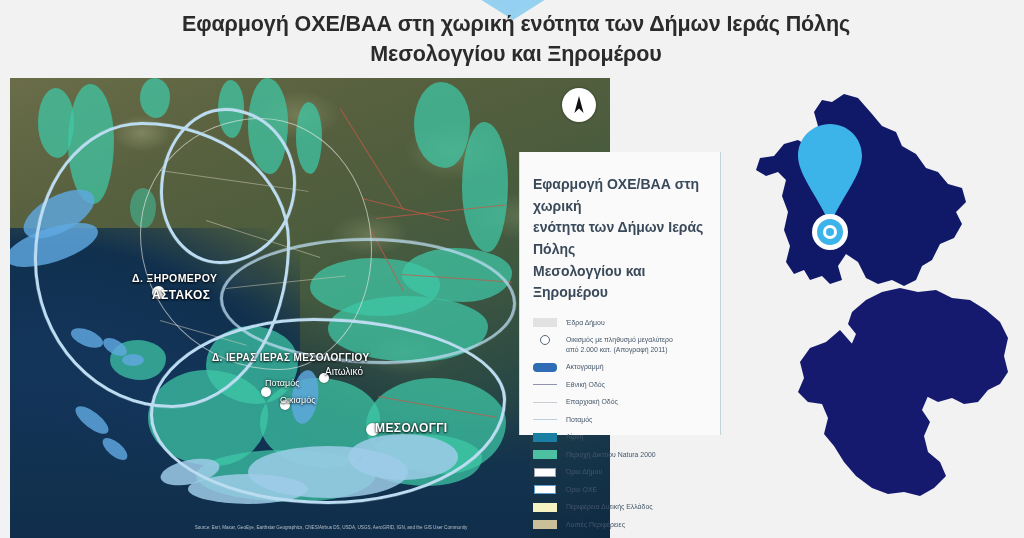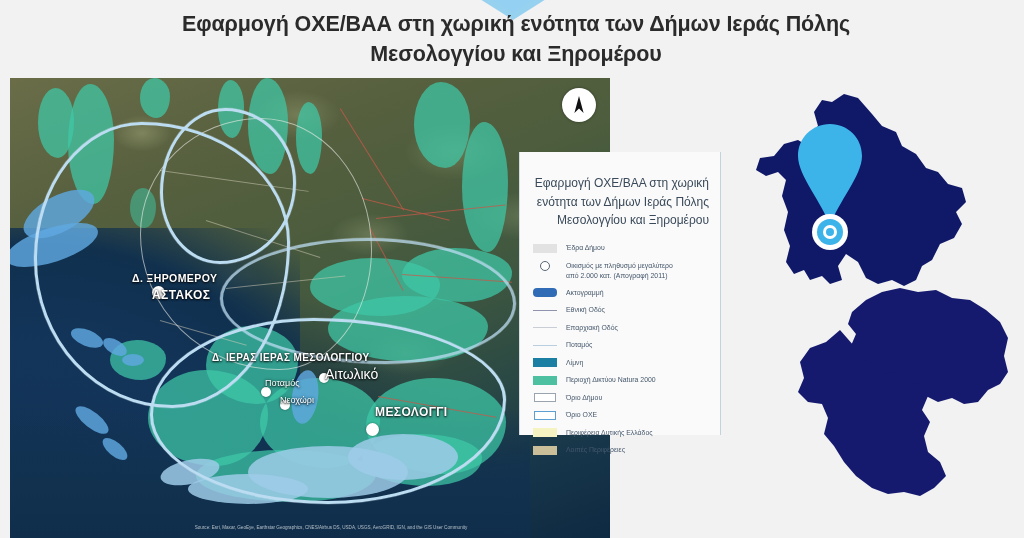--- a/index.html
+++ b/index.html
@@ -109,22 +109,22 @@
   }
 
   
   .legend{
     position:absolute;left:519px;top:152px;width:202px;height:283px;
     background:#fafafa;
     border-left:1px solid #d6dde2;border-right:1px solid #c3d3dc;
     box-sizing:border-box;padding:22px 9px 8px 11px;
   }
   .legend .ltitle{
-    font-size:12px;font-weight:normal;color:#3a4a5a;line-height:1.55;
-    text-align:right;margin:0 2px 13px 2px;white-space:pre-line;
+    font-size:14px;font-weight:bold;color:#3a4a5a;line-height:1.55;
+    text-align:left;margin:0 2px 13px 2px;white-space:pre-line;
   }
   .lrow{display:flex;align-items:flex-start;margin-bottom:6.5px;}
   .lsym{width:28px;min-width:28px;height:11px;margin-right:7px;display:flex;align-items:center;justify-content:center;}
   .ltext{font-size:6.9px;color:#44566a;line-height:1.45;padding-top:.5px;white-space:pre-line;}
   .sw{width:24px;height:9px;display:block;}
   .swline{width:24px;height:0;border-top-width:1.4px;border-top-style:solid;display:block;}
   .swcirc{width:8px;height:8px;border-radius:50%;border:1.1px solid #55677a;background:#fff;display:block;}
   .swbox{width:22px;height:9px;display:block;box-sizing:border-box;background:#fff;}
 
   
@@ -201,24 +201,24 @@
 
   <div class="dot" style="left:142px;top:208px;"></div>
   <div class="dot sm" style="left:309px;top:295px;"></div>
   <div class="dot sm" style="left:251px;top:309px;"></div>
   <div class="dot sm" style="left:270px;top:322px;"></div>
   <div class="dot" style="left:356px;top:345px;"></div>
 
   <div class="mlabel cap" style="left:122px;top:194px;font-size:10.5px;">Δ. ΞΗΡΟΜΕΡΟΥ</div>
   <div class="mlabel cap" style="left:142px;top:210px;font-size:12px;">ΑΣΤΑΚΟΣ</div>
   <div class="mlabel cap" style="left:202px;top:274px;font-size:10px;">Δ. ΙΕΡΑΣ ΙΕΡΑΣ ΜΕΣΟΛΟΓΓΙΟΥ</div>
-  <div class="mlabel small" style="left:315px;top:288px;font-size:14px;">Αιτωλικό</div>
+  <div class="mlabel small" style="left:315px;top:288px;font-size:10px;">Αιτωλικό</div>
   <div class="mlabel small" style="left:255px;top:300px;font-size:9px;">Ποταμός</div>
-  <div class="mlabel small" style="left:270px;top:317px;font-size:9px;">Νεοχώρι</div>
-  <div class="mlabel cap" style="left:365px;top:327px;font-size:12px;">ΜΕΣΟΛΟΓΓΙ</div>
+  <div class="mlabel small" style="left:270px;top:317px;font-size:9px;">Οικισμός</div>
+  <div class="mlabel cap" style="left:365px;top:343px;font-size:12px;">ΜΕΣΟΛΟΓΓΙ</div>
 
   <div class="north">
     <svg width="22" height="22" viewBox="0 0 22 22" aria-hidden="true">
       <polygon points="11,2 15.6,19 11,14.6 6.4,19" fill="#111"></polygon>
     </svg>
   </div>
 
   <div class="attr">Source: Esri, Maxar, GeoEye, Earthstar Geographics, CNES/Airbus DS,
 USDA, USGS, AeroGRID, IGN, and the GIS User Community</div>
 </div>

